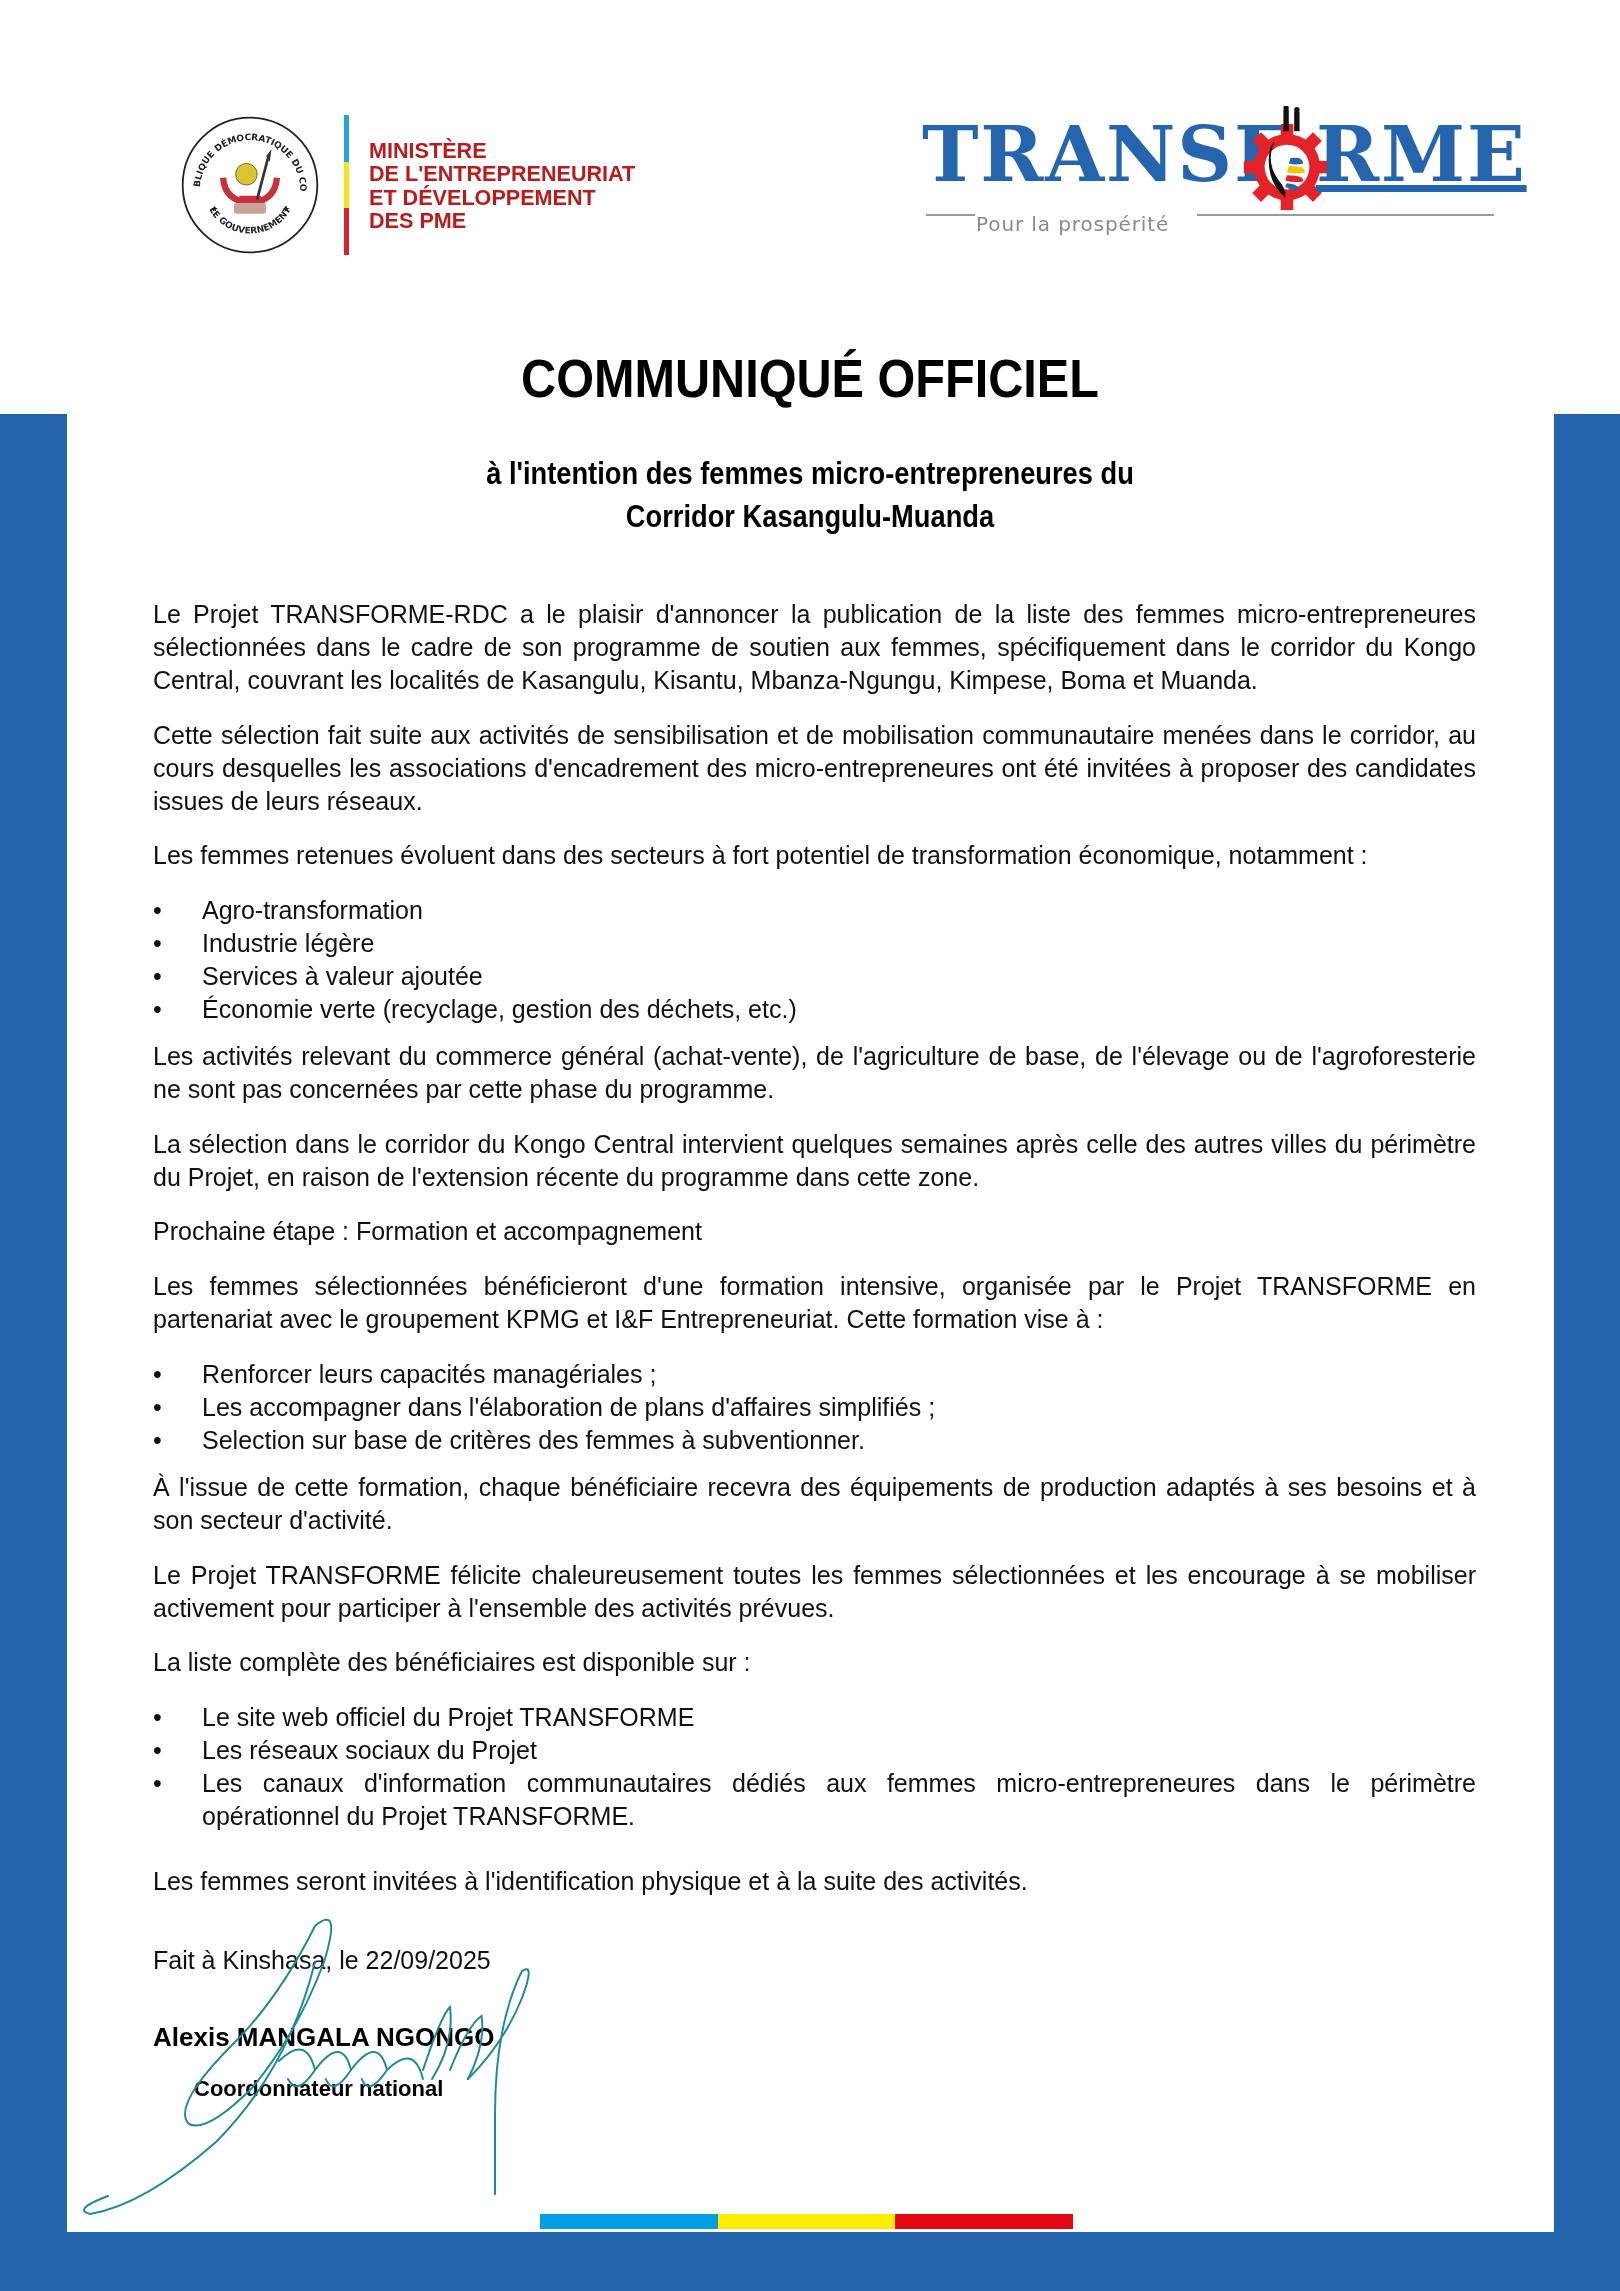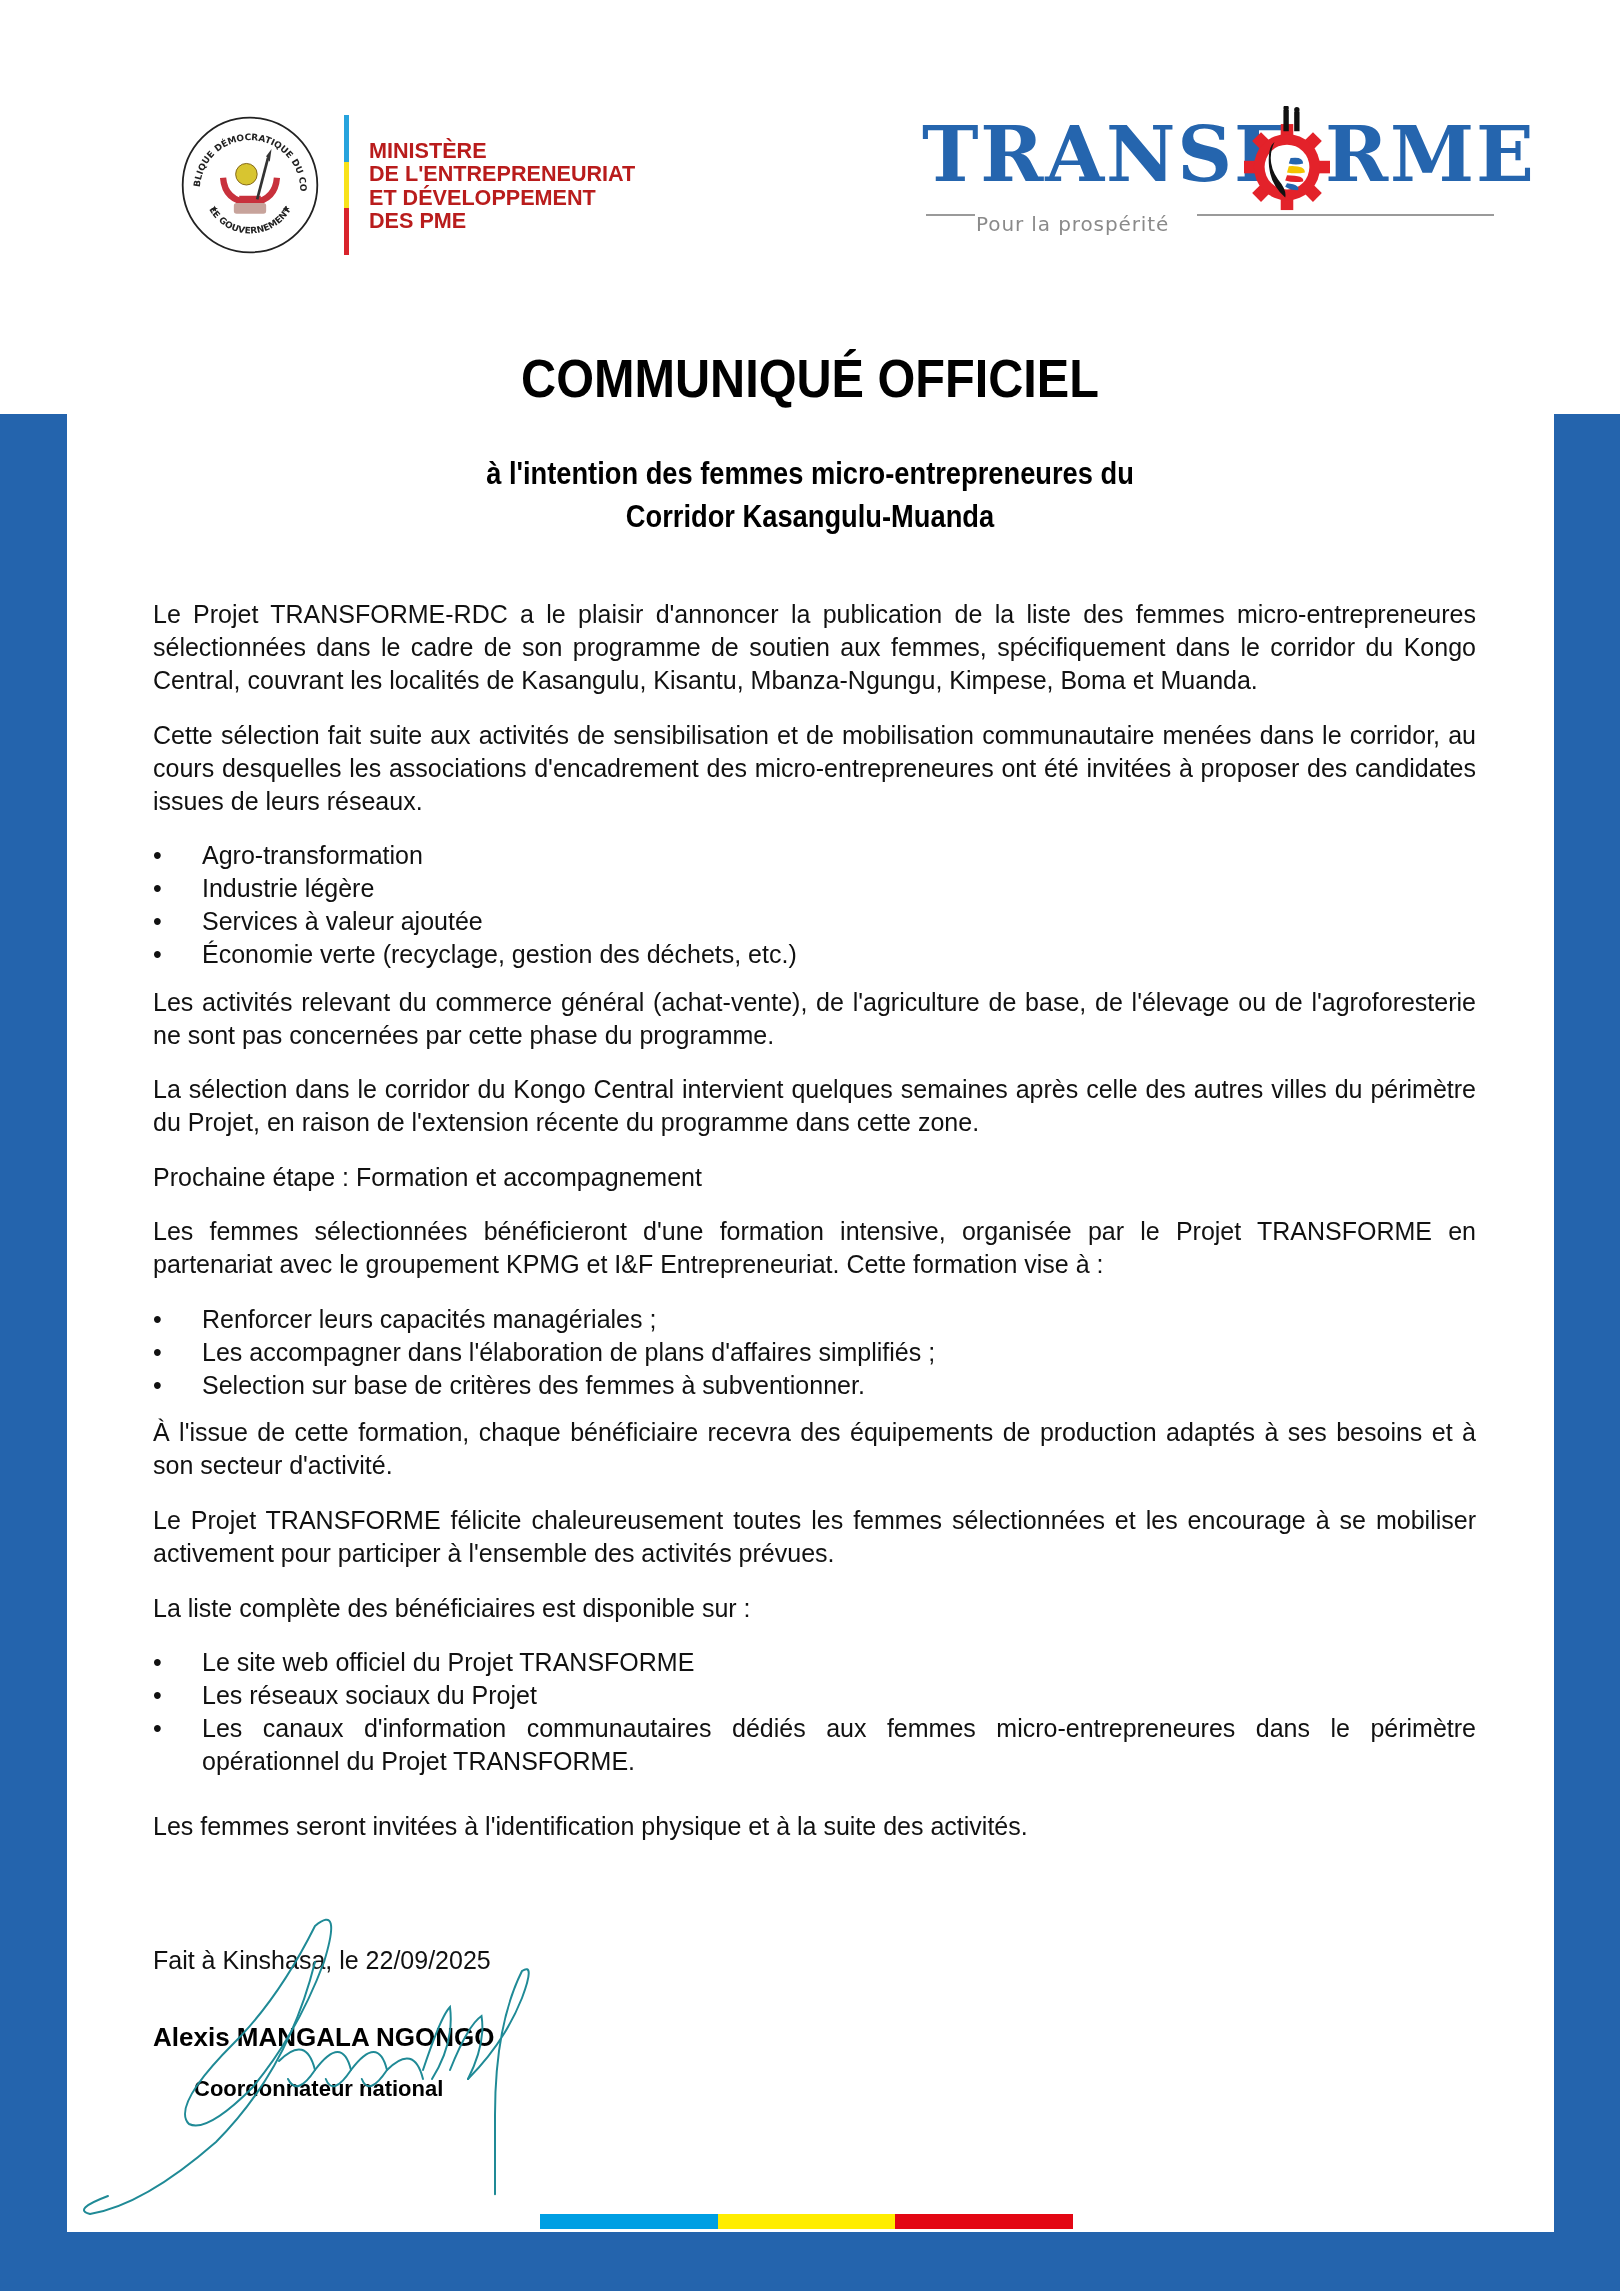--- a/index.html
+++ b/index.html
@@ -33,21 +33,21 @@
     font-size: 21.6px; line-height: 23.4px; color: #b91c1c; letter-spacing: 0px;
   }
   .ministry-text div { white-space: nowrap; }
 
   .transforme-logo { position: absolute; left: 922px; top: 101px; width: 594px; height: 126px; }
   .tf-word {
     position: absolute; top: 16px; font-family: "DejaVu Serif", serif; font-weight: bold;
     font-size: 76px; line-height: 76px; color: #2565ae; letter-spacing: 1.8px;
   }
   .tf-left { left: 0; }
-  .tf-right { left: 403px; }
+  .tf-right { left: 394px; text-decoration: underline; }
   .tf-gear { position: absolute; left: 322px; top: 5.4px; width: 86px; height: 106px; }
   .tf-tagline {
     position: absolute; left: 0; top: 95px; width: 576px; height: 27px;
   }
   .tf-tagline .line-left { position: absolute; left: 3.6px; top: 18px; width: 49px; height: 1.8px; background: #9a9a9a; }
   .tf-tagline .line-right { position: absolute; left: 275px; top: 18px; width: 297px; height: 1.8px; background: #9a9a9a; }
   .tf-tagline .tag-text {
     position: absolute; left: 54px; top: 0px; font-family: "DejaVu Sans", sans-serif;
     font-size: 20px; color: #8a8a8a; letter-spacing: 0.9px; white-space: nowrap; margin-top: 16px;
   }
@@ -158,20 +158,21 @@
 
 <div class="title">COMMUNIQUÉ  OFFICIEL</div>
 <div class="subtitle">
   <div>à l'intention des femmes micro-entrepreneures du</div>
   <div>Corridor Kasangulu-Muanda</div>
 </div>
 
 <div class="body-text">
   <p>Le Projet TRANSFORME-RDC a le plaisir d'annoncer la publication de la liste des femmes micro-entrepreneures sélectionnées dans le cadre de son programme de soutien aux femmes, spécifiquement dans le corridor du Kongo Central, couvrant les localités de Kasangulu, Kisantu, Mbanza-Ngungu, Kimpese, Boma et Muanda.</p>
   <p>Cette sélection fait suite aux activités de sensibilisation et de mobilisation communautaire menées dans le corridor, au cours desquelles les associations d'encadrement des micro-entrepreneures ont été invitées à proposer des candidates issues de leurs réseaux.</p>
+  <p>Les femmes retenues évoluent dans des secteurs à fort potentiel de transformation économique, notamment :</p>
   <ul>
     <li><span class="bullet">•</span><span>Agro-transformation</span></li>
     <li><span class="bullet">•</span><span>Industrie légère</span></li>
     <li><span class="bullet">•</span><span>Services à valeur ajoutée</span></li>
     <li><span class="bullet">•</span><span>Économie verte (recyclage, gestion des déchets, etc.)</span></li>
   </ul>
   <p class="tight">Les activités relevant du commerce général (achat-vente), de l'agriculture de base, de l'élevage ou de l'agroforesterie ne sont pas concernées par cette phase du programme.</p>
   <p>La sélection dans le corridor du Kongo Central intervient quelques semaines après celle des autres villes du périmètre du Projet, en raison de l'extension récente du programme dans cette zone.</p>
   <p>Prochaine étape : Formation et accompagnement</p>
   <p>Les femmes sélectionnées bénéficieront d'une formation intensive, organisée par le Projet TRANSFORME en partenariat avec le groupement KPMG et I&amp;F Entrepreneuriat. Cette formation vise à :</p>

